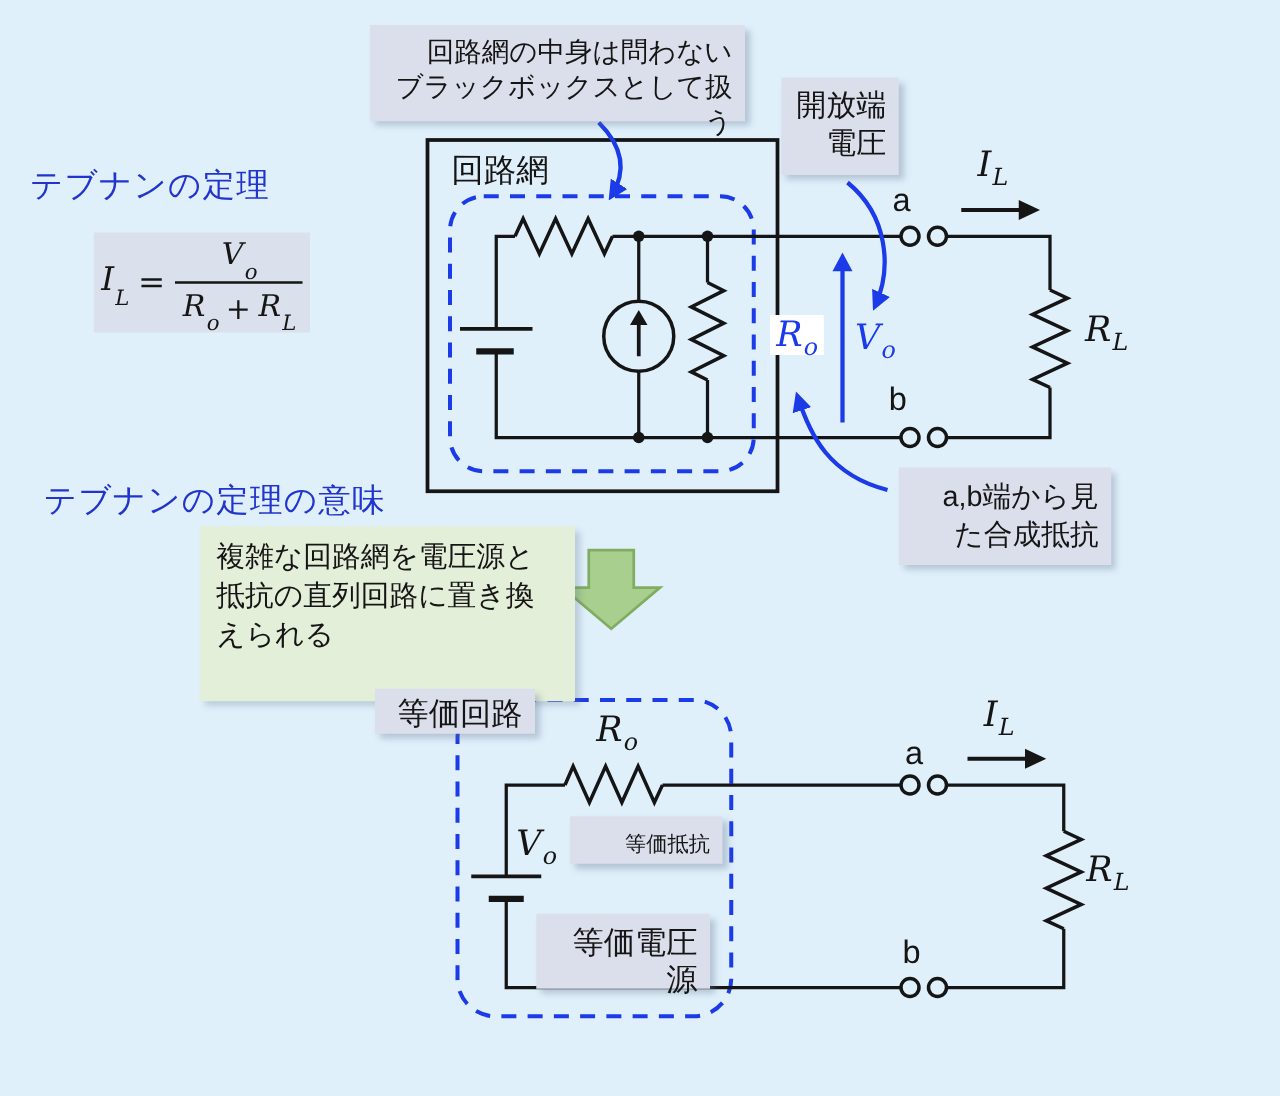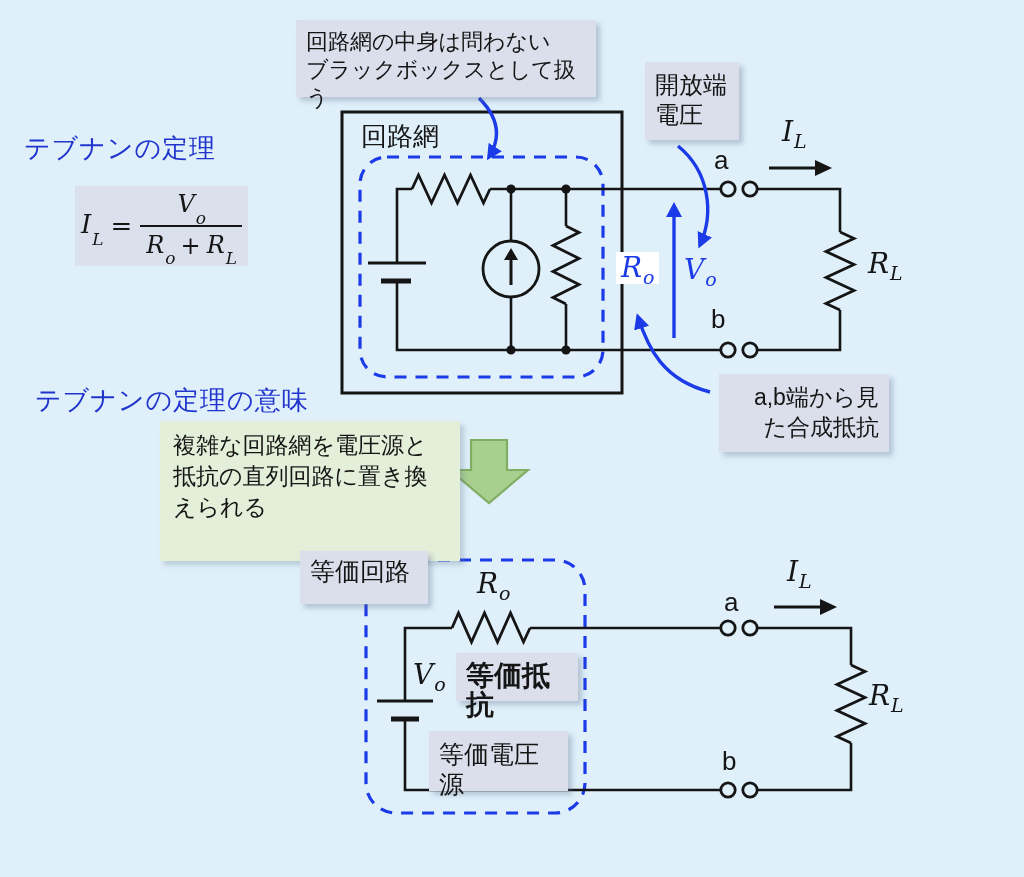--- a/index.html
+++ b/index.html
@@ -18,21 +18,21 @@
     font-size:26px;
     letter-spacing:1px;
     white-space:nowrap;
   }
   .gbox{
     background:#dbdfeb;
     box-shadow:4px 4px 5px rgba(100,115,140,.35);
     color:#151515;
     font-size:22px;
     line-height:28px;
-    text-align:left;
+    text-align:right;
     padding:8px 10px;
     box-sizing:border-box;
   }
   .greenbox{
     background:#e4efd9;
     box-shadow:4px 4px 5px rgba(100,115,140,.30);
     color:#151515;
     font-size:23px;
     line-height:31px;
     padding:9px 13px;
@@ -205,21 +205,21 @@
     </div>
   </div>
 
   <div class="abs gbox" style="left:296px;top:20px;width:300px;height:77px;">
     <div>回路網の中身は問わない</div>
     <div>ブラックボックスとして扱う</div>
   </div>
 
   <div class="abs jp" style="left:361px;top:119px;font-size:26px;">回路網</div>
 
-  <div class="abs gbox" style="left:625px;top:62px;width:94px;height:78px;font-size:24px;line-height:30px;margin-left:20px;">
+  <div class="abs gbox" style="left:625px;top:62px;width:94px;height:78px;font-size:24px;line-height:30px;">
     <div>開放端</div>
     <div>電圧</div>
   </div>
 
   <div class="abs term" style="left:714px;top:147px;">a</div>
   <div class="abs term" style="left:711px;top:306px;">b</div>
   <div class="abs sym" style="left:782px;top:118px;"><span>I</span><sub>L</sub></div>
   <div class="abs sym blue whitebg" style="left:616px;top:252px;"><span>R</span><sub>o</sub></div>
   <div class="abs sym blue" style="left:684px;top:256px;"><span>V</span><sub>o</sub></div>
   <div class="abs sym" style="left:868px;top:250px;"><span>R</span><sub>L</sub></div>
@@ -228,28 +228,28 @@
     <div>a,b端から見</div>
     <div>た合成抵抗</div>
   </div>
 
   <div class="abs greenbox" style="left:128px;top:421px;width:300px;height:140px;margin-left:32px;">
     <div>複雑な回路網を電圧源と</div>
     <div>抵抗の直列回路に置き換</div>
     <div>えられる</div>
   </div>
 
-  <div class="abs gbox" style="left:300px;top:551px;width:128px;height:53px;font-size:25px;line-height:25px;">
+  <div class="abs gbox" style="left:300px;top:551px;width:128px;height:36px;font-size:25px;line-height:25px;">
     <div>等価回路</div>
   </div>
 
   <div class="abs sym" style="left:477px;top:570px;"><span>R</span><sub>o</sub></div>
   <div class="abs sym" style="left:413px;top:661px;"><span>V</span><sub>o</sub></div>
 
-  <div class="abs gbox" style="left:456px;top:653px;width:122px;height:48px;font-size:28px;line-height:29px;font-weight:bold;">
+  <div class="abs gbox" style="left:456px;top:653px;width:122px;height:38px;font-size:17px;line-height:29px;">
     <div>等価抵抗</div>
   </div>
   <div class="abs gbox" style="left:429px;top:731px;width:139px;height:60px;font-size:25px;line-height:30px;">
     <div>等価電圧源</div>
   </div>
 
   <div class="abs term" style="left:724px;top:589px;">a</div>
   <div class="abs term" style="left:722px;top:748px;">b</div>
   <div class="abs sym" style="left:787px;top:558px;"><span>I</span><sub>L</sub></div>
   <div class="abs sym" style="left:869px;top:682px;"><span>R</span><sub>L</sub></div>

